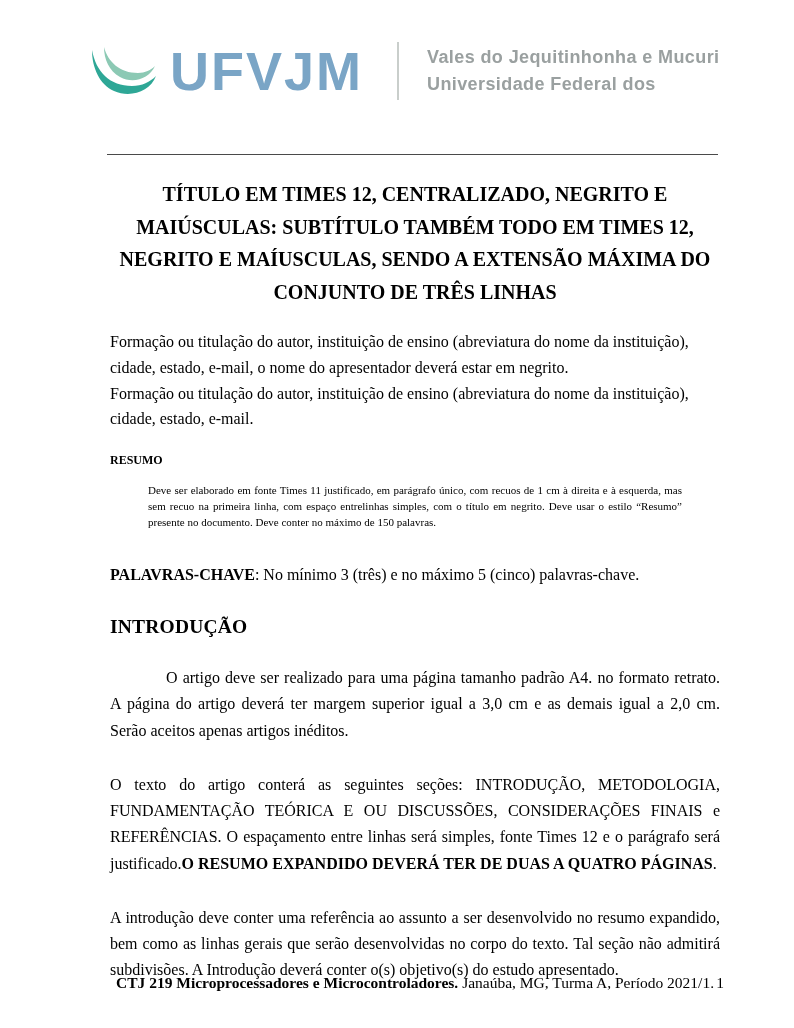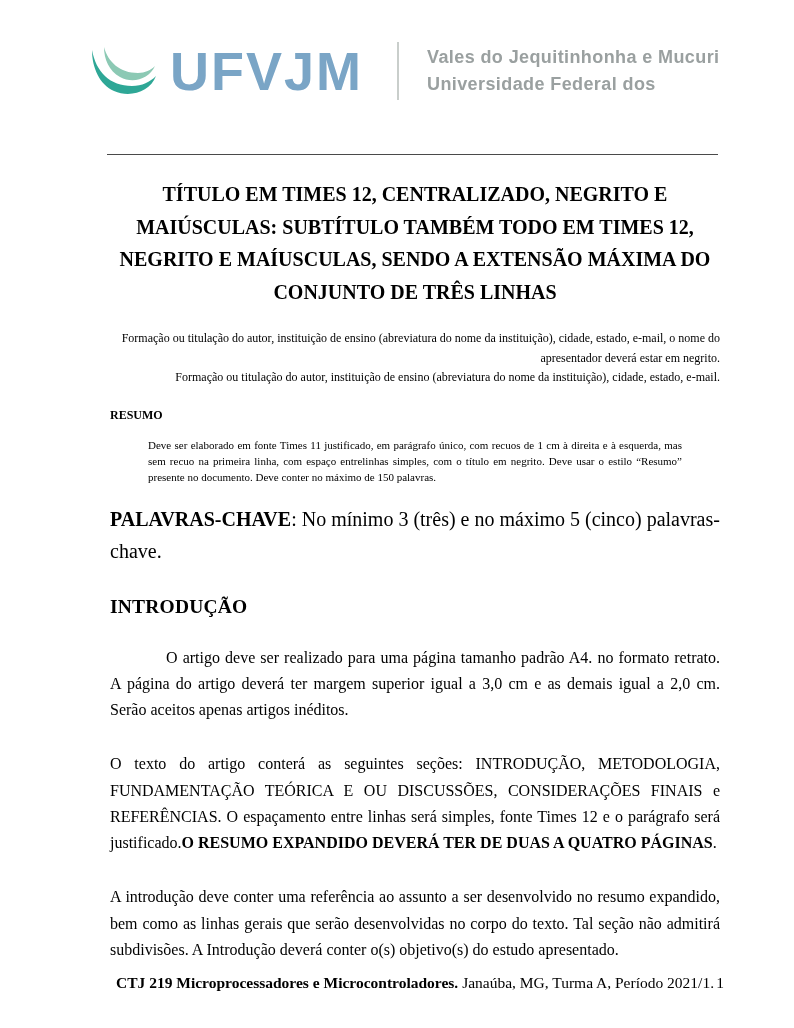--- a/index.html
+++ b/index.html
@@ -75,40 +75,40 @@
     text-align: center;
     line-height: 1.63;
   }
   .authors {
     margin-top: 19px;
     font-size: 16px;
     text-align: center;
     line-height: 1.63;
   }
   .affil {
-    font-size: 12px;
-    text-align: right;
+    font-size: 16px;
+    text-align: left;
     line-height: 1.6;
   }
   .affil-first { margin-top: 21px; }
   .resumo-h {
     margin-top: 21px;
     font-size: 12px;
     font-weight: 700;
     text-align: left;
   }
   .resumo-body {
     margin: 14px 38px 0 38px;
     font-size: 11px;
     line-height: 1.48;
     text-align: justify;
   }
   .keywords {
-    margin-top: 17px;
-    font-size: 20px;
+    margin-top: 31px;
+    font-size: 16px;
     line-height: 1.6;
   }
   .intro-h {
     margin-top: 29px;
     font-size: 19.5px;
     font-weight: 700;
     letter-spacing: 0.2px;
   }
   .para {
     font-size: 16px;

